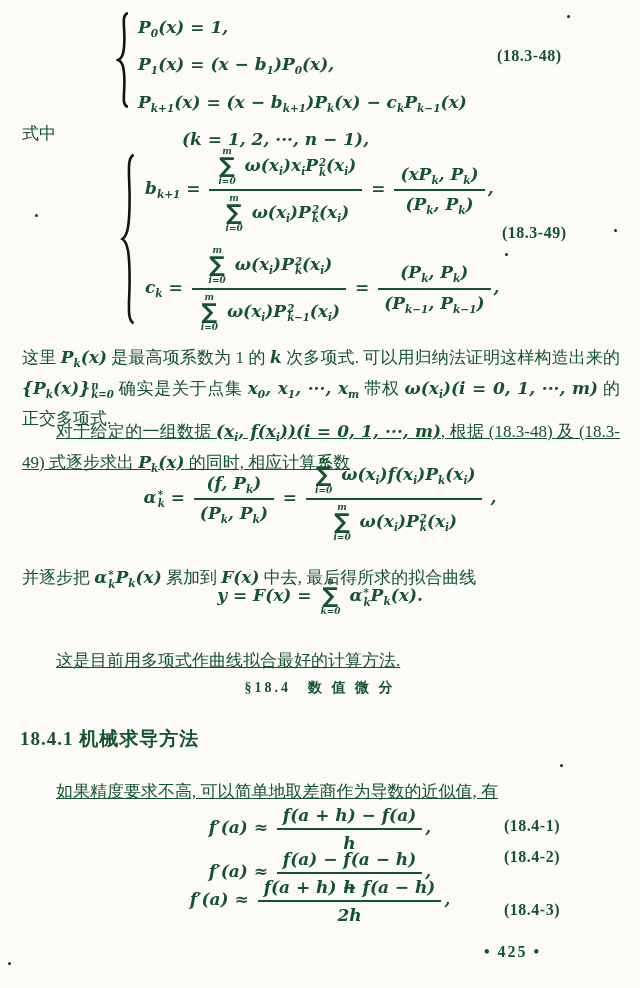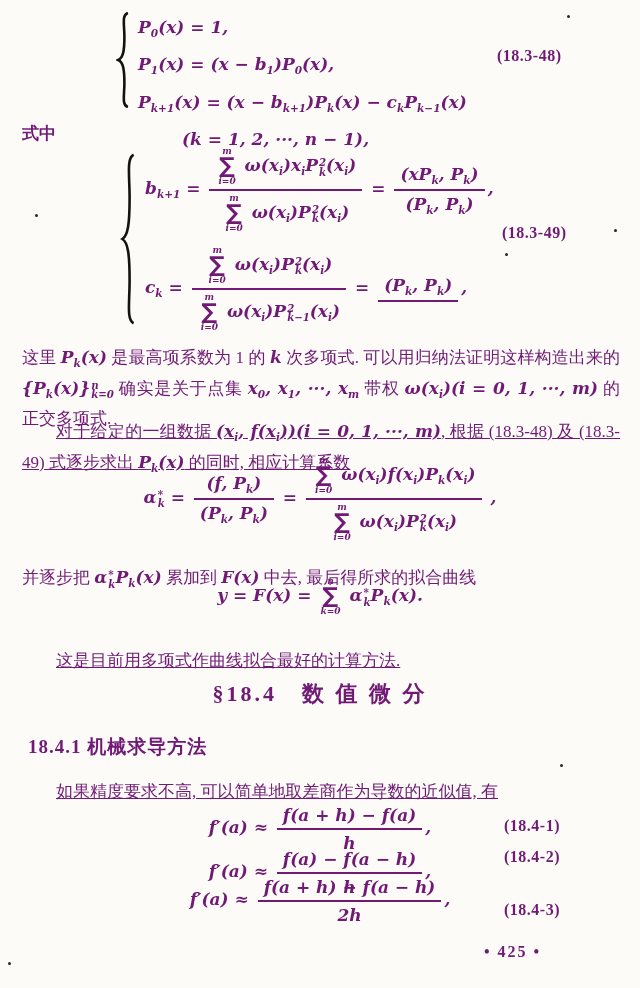--- a/index.html
+++ b/index.html
@@ -1,16 +1,16 @@
 <!DOCTYPE html>
 <html><head>
 <meta charset="utf-8">
 <style>
   html,body{margin:0;padding:0;background:#888;}
-  .page{position:relative;width:640px;height:988px;background:#fcfbf8;color:#701a75;
+  .page{position:relative;width:640px;height:988px;background:#fcfbf8;color:#14532d;
         font-family:"Liberation Serif","DejaVu Serif",serif;font-size:17px;overflow:hidden;}
   
   .math,.m{font-family:"DejaVu Serif",serif;font-style:italic;font-weight:bold;}
   .frac{display:inline-block;vertical-align:middle;text-align:center;margin:0 3px;}
   .frac .num{display:block;padding:1px 6px 3px;border-bottom:2px solid currentColor;}
   .frac .den{display:block;padding:3px 6px 0;}
   .sum{display:inline-flex;flex-direction:column;align-items:center;vertical-align:middle;
        line-height:1;margin:0 3px;}
   .sum .lim{font-size:9px;font-style:italic;}
   .sum .sig{font-size:22px;font-style:normal;line-height:.95;font-family:"DejaVu Sans",sans-serif;}
@@ -21,39 +21,39 @@
   
   .abs{position:absolute;}
   .eqblock{position:absolute;display:flex;align-items:center;}
   .brace{flex:none;color:#16130f;}
   .col{display:flex;flex-direction:column;}
   #eq48{left:116px;top:12px;align-items:flex-start;}
   #eq48 .col{padding-left:8px;}
   #eq48 .mline{line-height:31px;white-space:nowrap;}
   #eq48 .cond{padding-left:44px;}
   #lbl48{left:497px;top:47px;font-family:Liberation Serif, serif;}
-  #shizhong{left:22px;top:122px;font-weight:bold;}
+  #shizhong{left:22px;top:122px;font-weight:normal;}
   #eq49{left:120px;top:146px;}
   #eq49 .col{padding-left:9px;}
   #eq49 .mrow{white-space:nowrap;}
   #eq49 .mrow + .mrow{margin-top:12px;}
   #lbl49{left:502px;top:224px;}
   .eqlabel{position:absolute;font-weight:bold;font-size:16px;letter-spacing:.5px;}
   .para{position:absolute;left:22px;width:598px;line-height:24.5px;text-align:justify;}
   .indent{text-indent:2em;text-decoration:underline;}
   .centered{position:absolute;left:0;width:640px;text-align:center;white-space:nowrap;}
   #p1{top:328px;}
   #p2{top:402px;}
   #alpha{top:455px;}
   #p3{top:548px;}
   #yeq{top:577px;}
   #p4{top:632px;}
   #sec{position:absolute;left:0;top:679px;width:640px;text-align:center;margin:0;
-       font-size:22px;font-weight:bold;letter-spacing:3px;}
-  #subsec{position:absolute;left:20px;top:726px;margin:8px;font-size:19px;font-weight:bold;letter-spacing:1px;}
+       font-size:14px;font-weight:bold;letter-spacing:3px;}
+  #subsec{position:absolute;left:20px;top:726px;margin:0;font-size:19px;font-weight:bold;letter-spacing:1px;}
   #p5{top:748px;margin-top:32px;}
   #f1{top:804px;} #f2{top:848px;} #f3{top:876px;}
   #lblf1{left:504px;top:817px;} #lblf2{left:504px;top:848px;} #lblf3{left:504px;top:901px;}
   #pagenum{left:484px;top:943px;font-weight:bold;font-size:16px;letter-spacing:2px;}
   .speck{position:absolute;width:3px;height:3px;border-radius:50%;background:#2a261f;}
 </style>
 </head>
 <body>
 
 <div class="page">
@@ -88,21 +88,21 @@
                 <span class="lim">i=0</span>
               </span> ω(x<sub>i</sub>)P<span class="ss"><span>2</span><span>k</span></span>(x<sub>i</sub>)</span></span> = <span class="frac"><span class="num">(xP<sub>k</sub>, P<sub>k</sub>)</span><span class="den">(P<sub>k</sub>, P<sub>k</sub>)</span></span>,</div>
       <div class="math mrow">c<sub>k</sub> = <span class="frac"><span class="num"><span class="sum">
                 <span class="lim">m</span>
                 <span class="sig">∑</span>
                 <span class="lim">i=0</span>
               </span> ω(x<sub>i</sub>)P<span class="ss"><span>2</span><span>k</span></span>(x<sub>i</sub>)</span><span class="den"><span class="sum">
                 <span class="lim">m</span>
                 <span class="sig">∑</span>
                 <span class="lim">i=0</span>
-              </span> ω(x<sub>i</sub>)P<span class="ss"><span>2</span><span>k−1</span></span>(x<sub>i</sub>)</span></span> = <span class="frac"><span class="num">(P<sub>k</sub>, P<sub>k</sub>)</span></span>,</div>
+              </span> ω(x<sub>i</sub>)P<span class="ss"><span>2</span><span>k−1</span></span>(x<sub>i</sub>)</span></span> = <span class="frac"><span class="num">(P<sub>k</sub>, P<sub>k</sub>)</span><span class="den">(P<sub>k−1</sub>, P<sub>k−1</sub>)</span></span>,</div>
     </div>
   </div>
   <div class="eqlabel" id="lbl49">(18.3-49)</div>
 
   <p class="para" id="p1">这里 <span class="m">P<sub>k</sub>(x)</span> 是最高项系数为 1 的 <span class="m">k</span> 次多项式. 可以用归纳法证明这样构造出来的 <span class="m">{P<sub>k</sub>(x)}<span class="ss"><span>n</span><span>k=0</span></span></span> 确实是关于点集 <span class="m">x<sub>0</sub>, x<sub>1</sub>, ···, x<sub>m</sub></span> 带权 <span class="m">ω(x<sub>i</sub>)(i = 0, 1, ···, m)</span> 的正交多项式.</p>
   <p class="para indent" id="p2">对于给定的一组数据 <span class="m">(x<sub>i</sub>, f(x<sub>i</sub>))(i = 0, 1, ···, m)</span>, 根据 (18.3-48) 及 (18.3-49) 式逐步求出 <span class="m">P<sub>k</sub>(x)</span> 的同时, 相应计算系数</p>
 
   <div class="centered math" id="alpha">α<span class="ss"><span>*</span><span>k</span></span> = <span class="frac"><span class="num">(f, P<sub>k</sub>)</span><span class="den">(P<sub>k</sub>, P<sub>k</sub>)</span></span> = <span class="frac"><span class="num"><span class="sum">
             <span class="lim">m</span>
             <span class="sig">∑</span>

